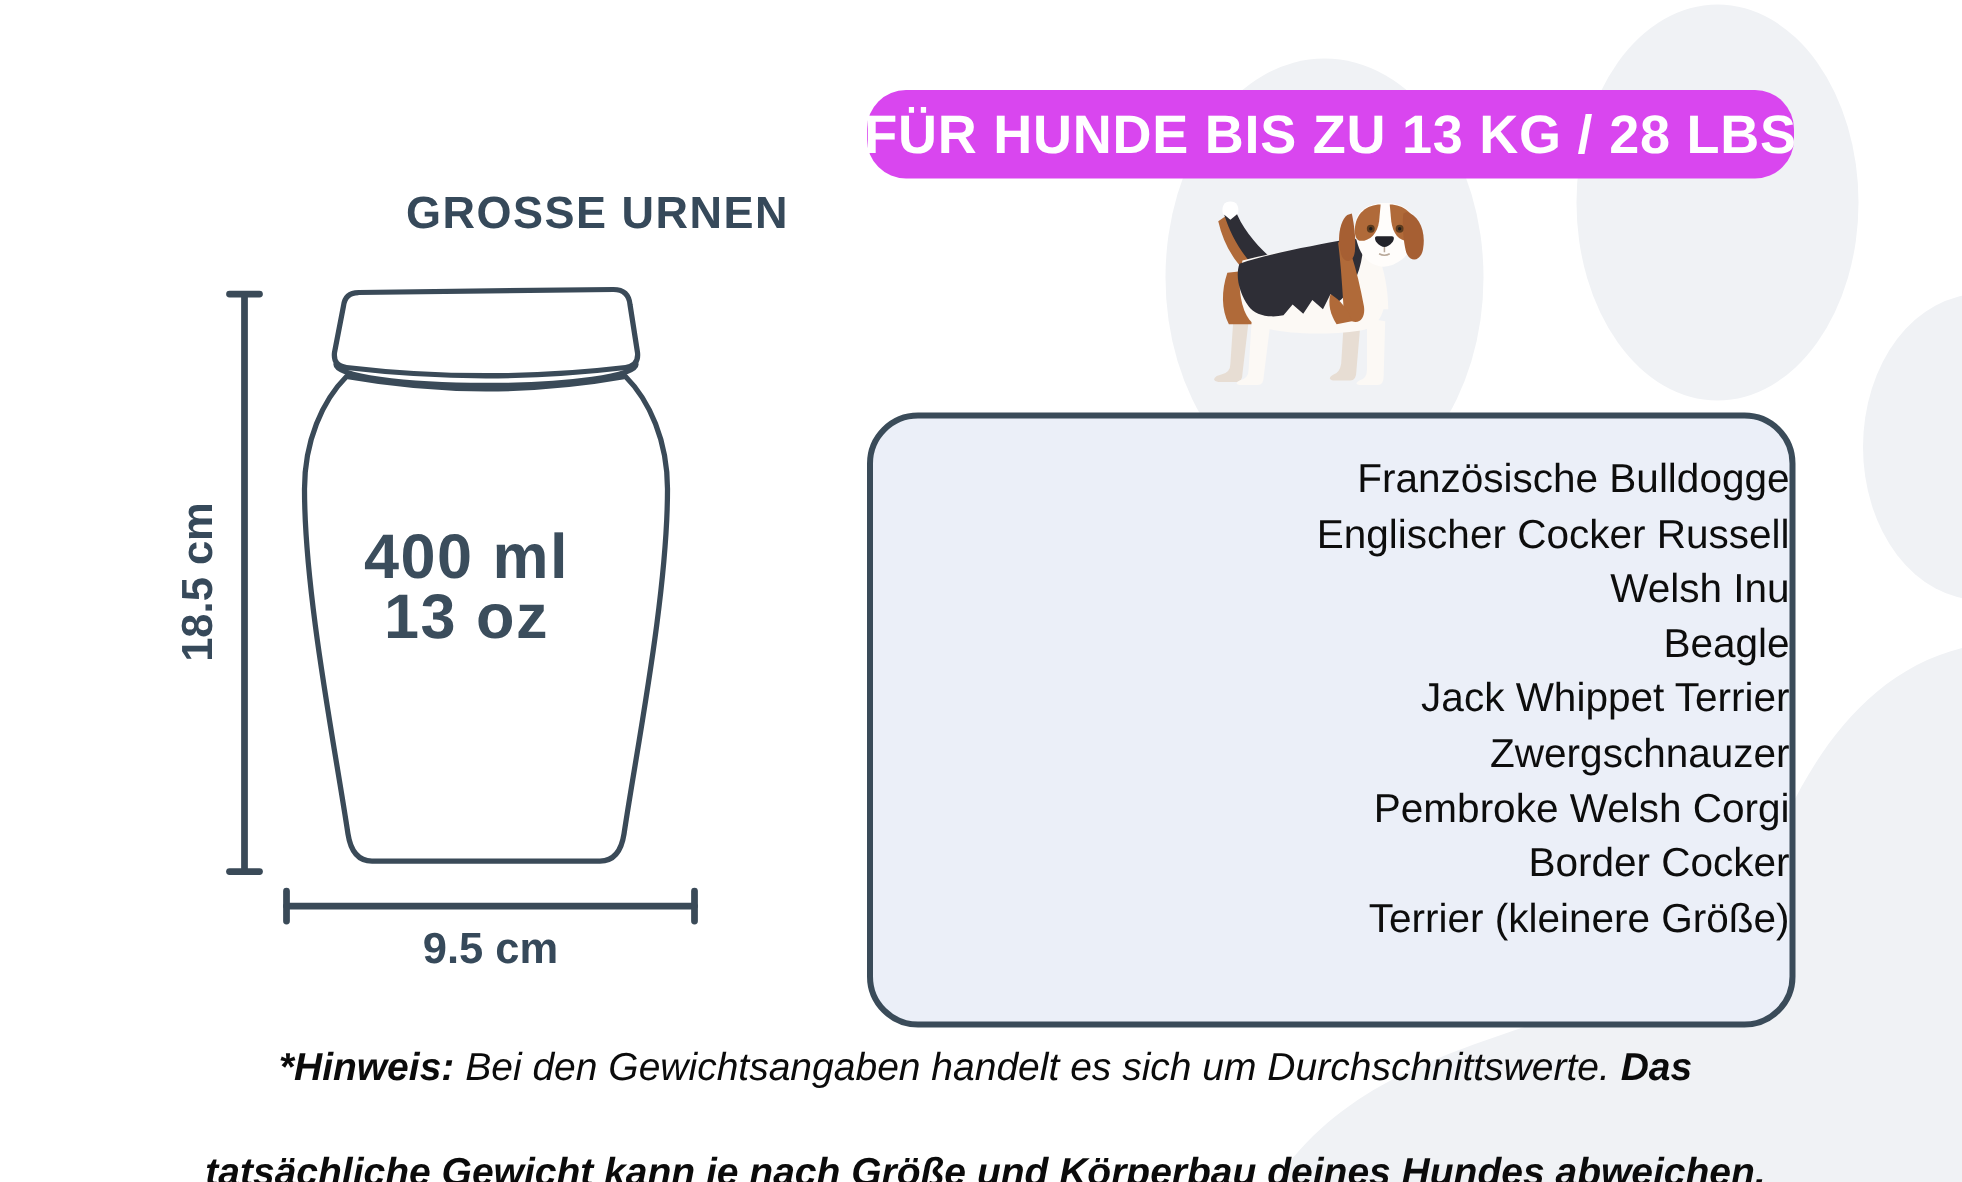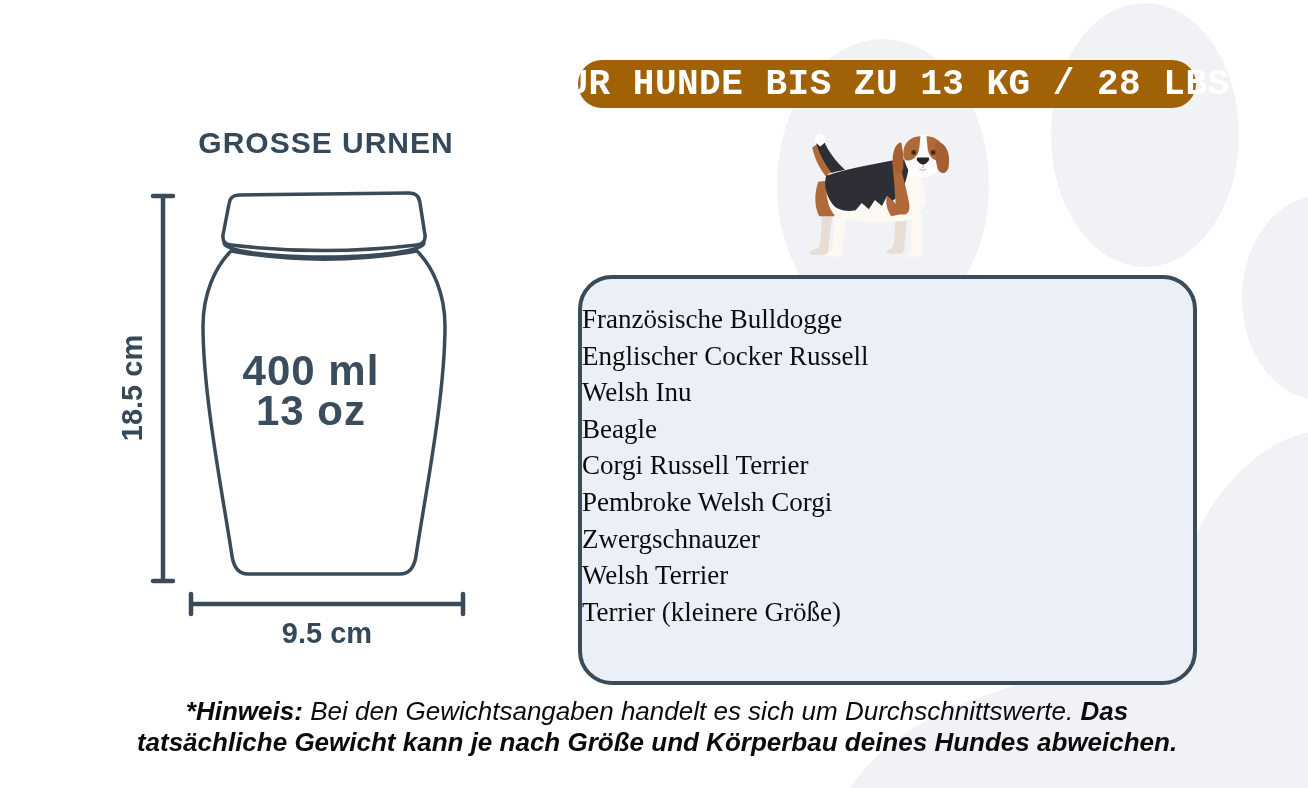--- a/index.html
+++ b/index.html
@@ -10,62 +10,62 @@
     font-family:"Liberation Sans", sans-serif;
     color:#36495a;
   }
   .abs { position:absolute; }
   
   #paw-bg { position:absolute; left:0; top:0; width:1308px; height:788px; z-index:0; }
   
   .panel { z-index:2; }
   #left-title {
     left:126px; top:126px; width:400px; height:34px;
-    text-align:center; font-size:30px; font-weight:700; letter-spacing:1px;
+    text-align:right; font-size:30px; font-weight:700; letter-spacing:1px;
     color:#36495a; z-index:2;
   }
   #urn-svg { left:110px; top:185px; width:390px; height:480px; z-index:2; }
   #volume-labels {
     left:161px; top:351px; width:300px; text-align:center;
     font-size:42px; font-weight:700; line-height:40px; letter-spacing:1px;
     color:#3b4d5c; z-index:3;
   }
   #height-label {
     left:71px; top:373px; width:120px; height:30px; text-align:center;
     font-size:29px; font-weight:700; color:#36495a;
     transform:rotate(-90deg); transform-origin:center center; z-index:3;
   }
   #width-label {
     left:227px; top:617px; width:200px; text-align:center;
     font-size:29px; font-weight:700; color:#36495a; z-index:3;
   }
   
   #weight-banner {
-    left:578px; top:60px; width:618px; height:48px;
-    background:#a16207; border-radius:26px;
+    left:578px; top:60px; width:618px; height:59px;
+    background:#d946ef; border-radius:26px;
     display:flex; align-items:center; justify-content:center;
     color:#ffffff; font-size:36px; font-weight:700; letter-spacing:0.5px;
-    z-index:2; white-space:nowrap;font-family:Liberation Mono, monospace;
+    z-index:2; white-space:nowrap;
   }
   #dog-svg { left:798px; top:133px; width:172px; height:127px; z-index:2; }
   #breeds-box {
     left:578px; top:275px; width:619px; height:410px;
     background:#ebeff8; border:4px solid #3a4b59; border-radius:34px;
     z-index:2; padding-top:22px;
   }
   .breed-line {
-    text-align:left; font-size:27px; line-height:36.6px; color:#0d0d0d;
-    font-family:Liberation Serif, serif;
+    text-align:right; font-size:27px; line-height:36.6px; color:#0d0d0d;
+    font-family:Liberation Sans, sans-serif;
   }
   #footnote {
     left:107px; top:696px; width:1100px; text-align:center;
     font-size:26px; line-height:31px; font-style:italic; color:#0b0b0b;
     z-index:2;
   }
-  #footnote .fbold { font-weight:700; }
+  #footnote .fbold { font-weight:700;margin-top:39px; }
 </style>
 </head>
 <body>
 
 <div id="stage">
 
   <svg id="paw-bg" viewBox="0 0 1308 788" xmlns="http://www.w3.org/2000/svg" aria-hidden="true">
     <g fill="#f0f2f5">
       <ellipse cx="883" cy="185" rx="106" ry="146"></ellipse>
       <ellipse cx="1145" cy="135" rx="94" ry="132"></ellipse>
@@ -144,24 +144,24 @@
     <circle cx="133.5" cy="19" r="1.1" fill="#1c1c1c"></circle>
     <path fill="#232329" d="M 118.5 24 L 128.5 24 C 130 24 130 26 129 27.5 C 127 30 125 31 123.5 31 C 122 31 120 30 118 27.5 C 117 26 117 24 118.5 24 Z"></path>
     <path stroke="#b9a99a" stroke-width="1" fill="none" d="M 123.5 31 L 123.5 34.5 M 120 35.5 Q 123.5 37.5 127 35.5"></path>
   </svg>
 
   <div id="breeds-box" class="abs">
       <div class="breed-line">Französische Bulldogge</div>
       <div class="breed-line">Englischer Cocker Russell</div>
       <div class="breed-line">Welsh Inu</div>
       <div class="breed-line">Beagle</div>
-      <div class="breed-line">Corgi Russell Terrier</div>
+      <div class="breed-line">Jack Whippet Terrier</div>
+      <div class="breed-line">Zwergschnauzer</div>
       <div class="breed-line">Pembroke Welsh Corgi</div>
-      <div class="breed-line">Zwergschnauzer</div>
-      <div class="breed-line">Welsh Terrier</div>
+      <div class="breed-line">Border Cocker</div>
       <div class="breed-line">Terrier (kleinere Größe)</div>
     </div>
 
   <div id="footnote" class="abs">
     <div><span class="fbold">*Hinweis:</span>
       <span>Bei den Gewichtsangaben handelt es sich um Durchschnittswerte.</span>
       <span class="fbold">Das</span></div>
     <div class="fbold">tatsächliche Gewicht kann je nach Größe und Körperbau deines Hundes abweichen.</div>
   </div>
 

